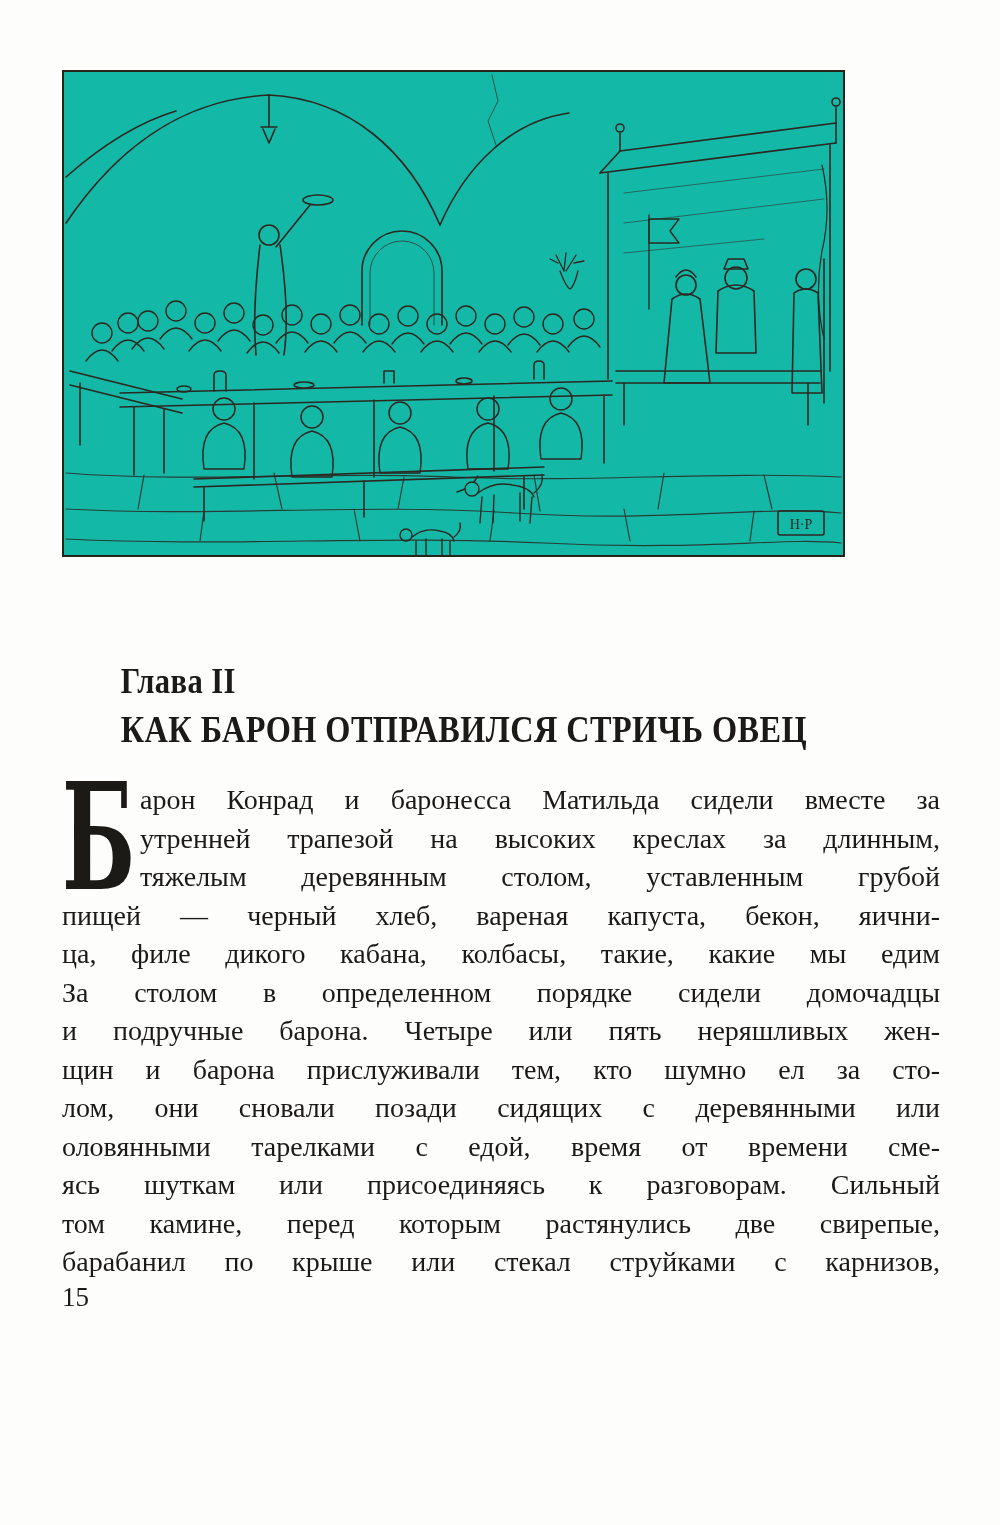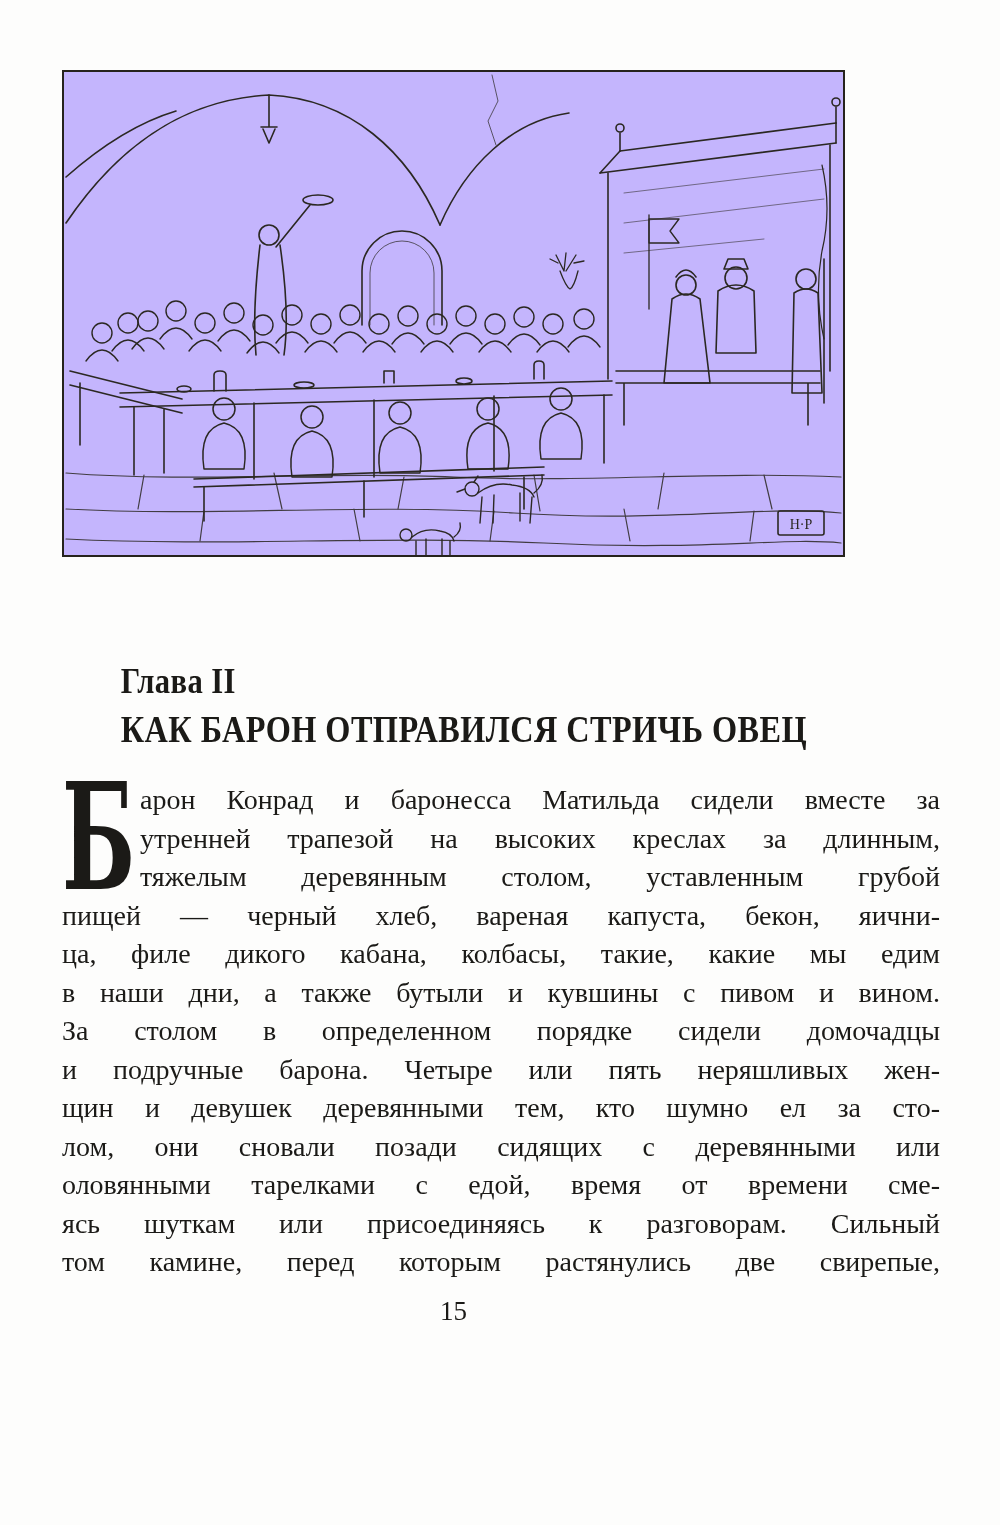--- a/index.html
+++ b/index.html
@@ -10,21 +10,21 @@
     font-family:"Liberation Serif", serif;
     overflow:hidden;
   }
   .page { box-sizing:border-box; padding:70px 60px 0 62px; }
 
   
   .illustration {
     width:783px; height:487px;
     border:2.5px solid #26231d;
     box-sizing:border-box;
-    background:#c4b5fd;
+    background:#14b8a6;
   }
   .illustration svg { display:block; width:100%; height:100%; }
 
   
   .head-col { width:783px; }
   .chapter-label {
     margin-top:104px;
     font-size:36px; line-height:40px; font-weight:700;
     transform:scaleX(.85);
     letter-spacing:.5px;
@@ -56,22 +56,21 @@
     font-size:148px;
     line-height:108px;
     transform:scaleX(.58);
     transform-origin:0 0;
   }
   .line {
     text-align:justify;
     text-align-last:justify;
   }
   .page-number {
-    width:783px; text-align:center;
-    margin-top:14px;
+    width:783px; text-align:left;
     font-size:27px;
   }
 </style>
 </head>
 <body>
 
 <div class="page">
 
   <figure class="illustration" style="margin:0">
     <svg viewBox="0 0 779 481" aria-hidden="true">
@@ -229,25 +228,25 @@
 
   <div class="body-text">
     <div class="dropcap">
       <span>Б</span>
     </div>
     <div class="line">арон Конрад и баронесса Матильда сидели вместе за</div>
     <div class="line">утренней трапезой на высоких креслах за длинным,</div>
     <div class="line">тяжелым деревянным столом, уставленным грубой</div>
     <div class="line">пищей — черный хлеб, вареная капуста, бекон, яични-</div>
     <div class="line">ца, филе дикого кабана, колбасы, такие, какие мы едим</div>
-    <div class="line">в наши дни, а также бутыли и кувшины с пивом и вином.</div>
     <div class="line">За столом в определенном порядке сидели домочадцы</div>
     <div class="line">и подручные барона. Четыре или пять неряшливых жен-</div>
-    <div class="line">щин и девушек деревянными тем, кто шумно ел за сто-</div>
+    <div class="line">щин и барона прислуживали тем, кто шумно ел за сто-</div>
     <div class="line">лом, они сновали позади сидящих с деревянными или</div>
     <div class="line">оловянными тарелками с едой, время от времени сме-</div>
     <div class="line">ясь шуткам или присоединяясь к разговорам. Сильный</div>
     <div class="line">том камине, перед которым растянулись две свирепые,</div>
+    <div class="line">барабанил по крыше или стекал струйками с карнизов,</div>
   </div>
 
   <div class="page-number">15</div>
 
 </div>
 
 </body></html>

